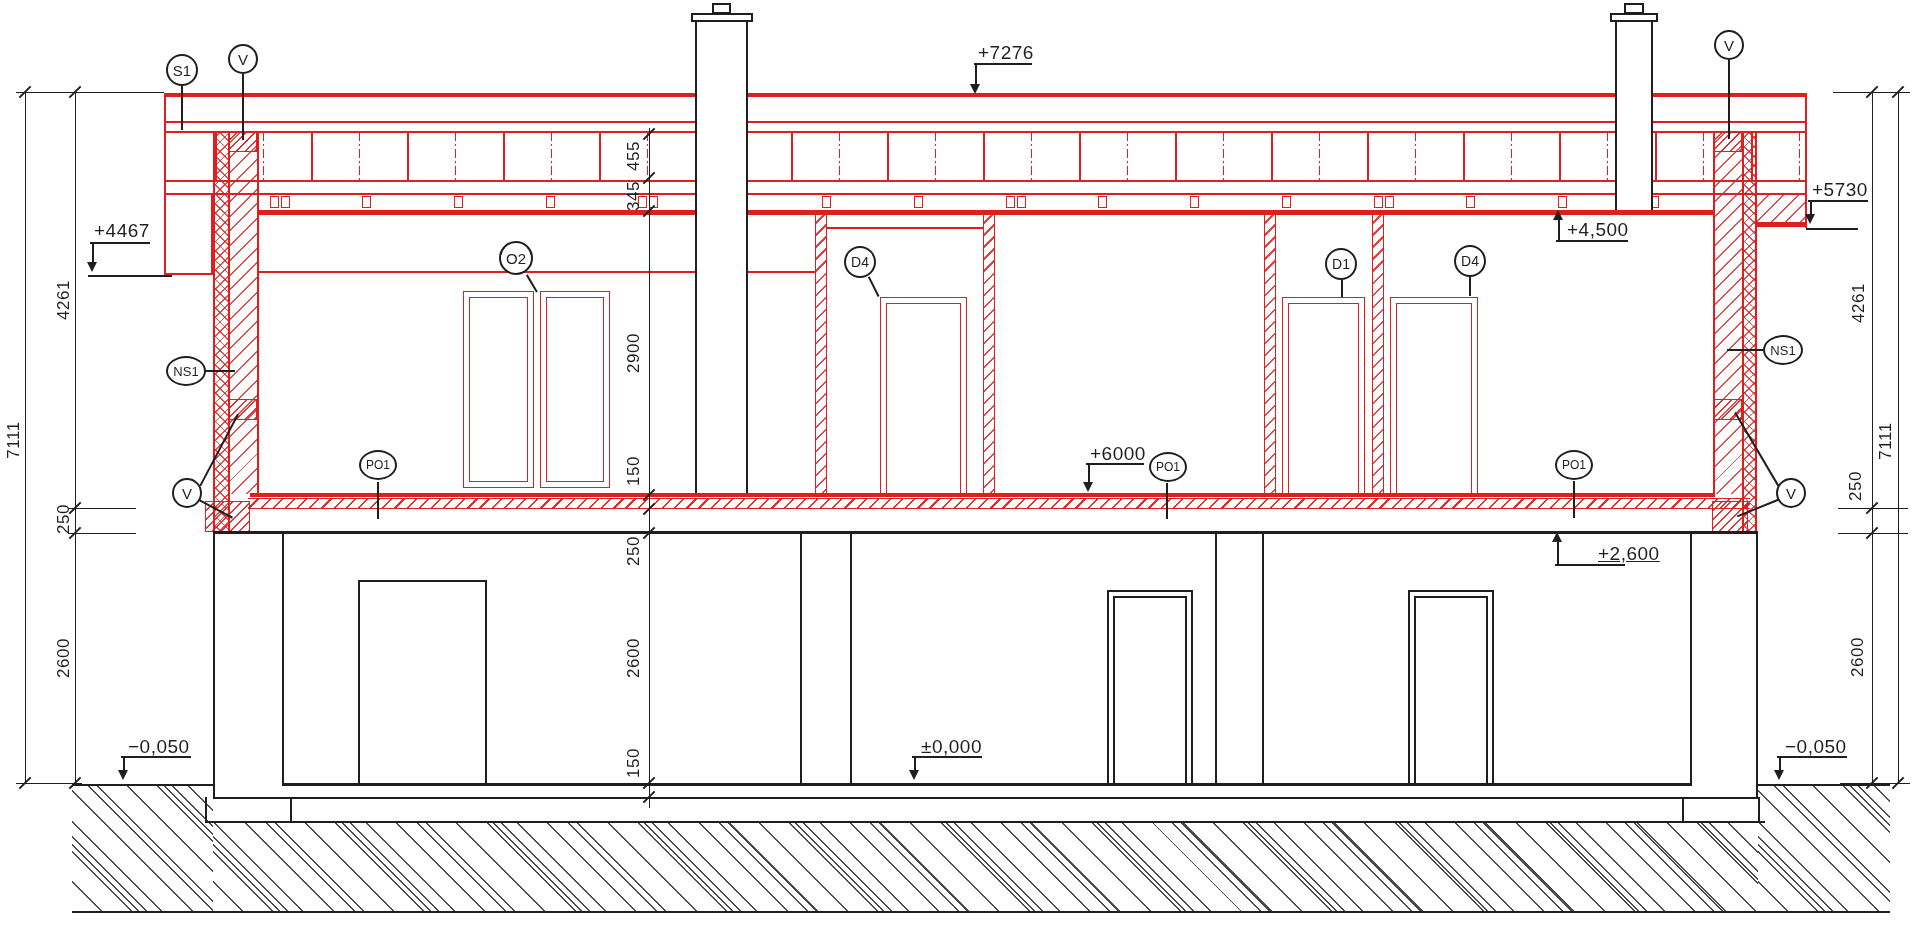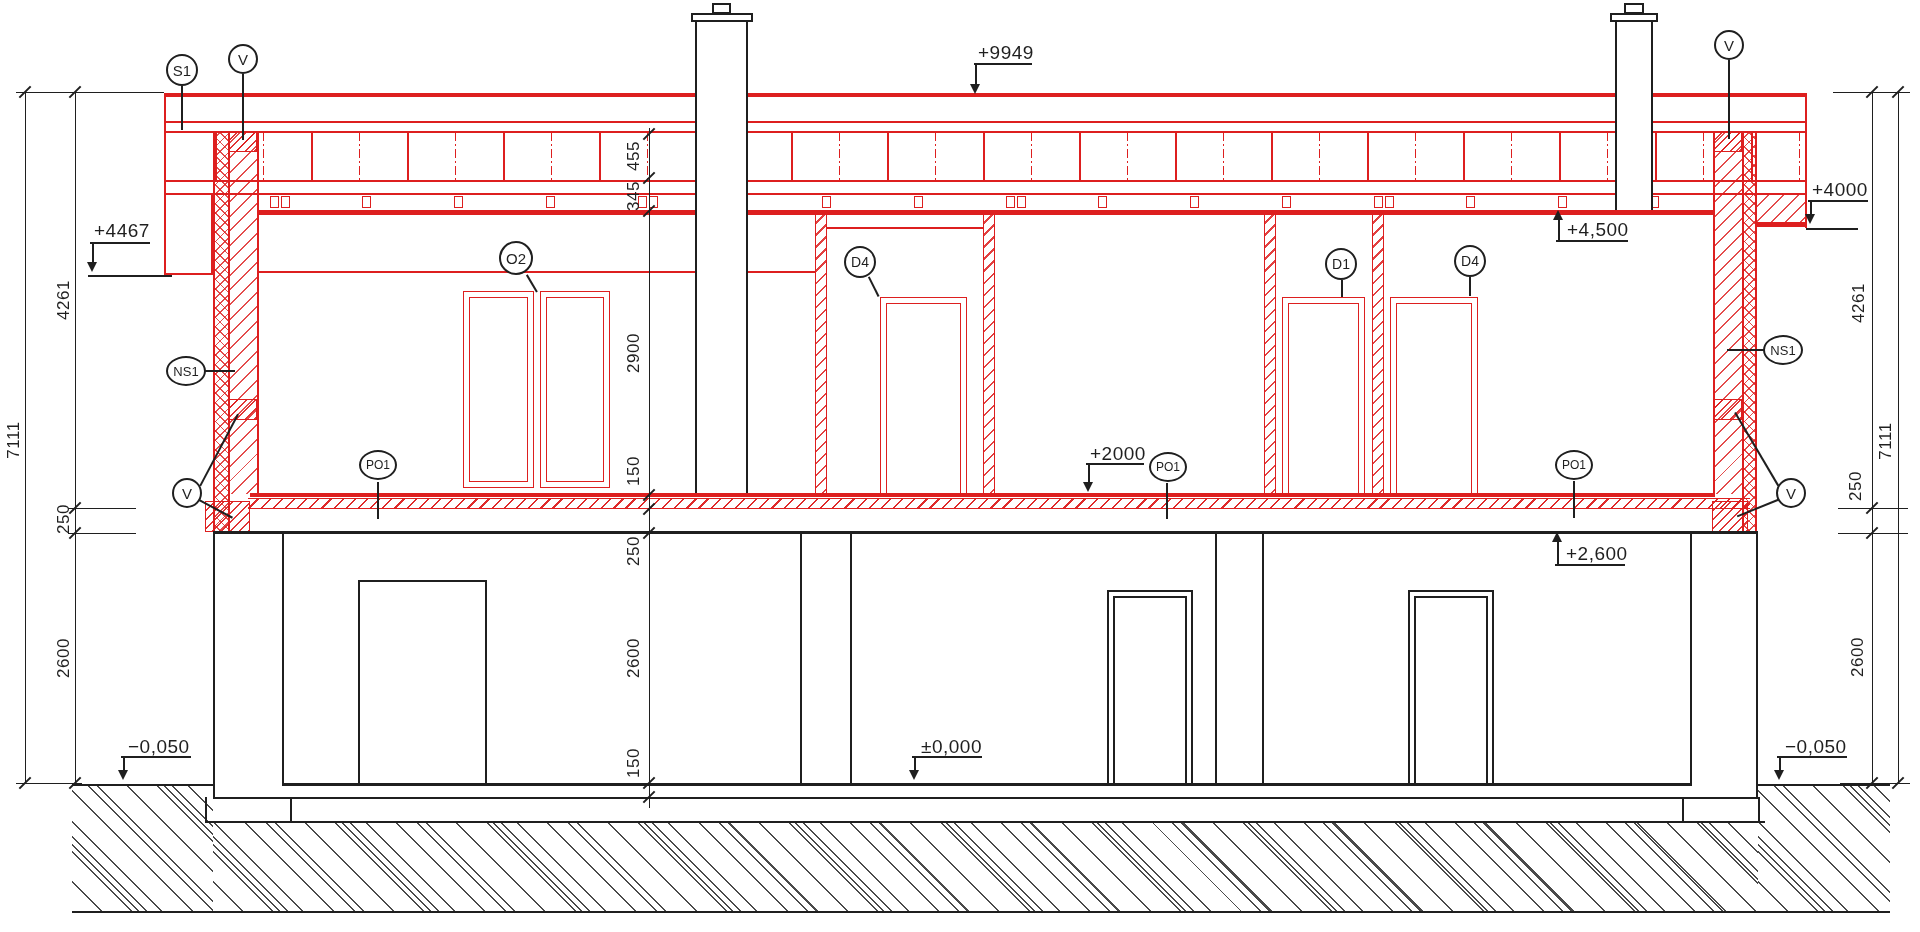--- a/index.html
+++ b/index.html
@@ -228,41 +228,41 @@
     <div class="dimtext" style="left: 599px; top: 186px;">345</div>
     <div class="dimtext" style="left: 599px; top: 343px;">2900</div>
     <div class="dimtext" style="left: 599px; top: 461px;">150</div>
     <div class="dimtext" style="left: 599px; top: 541px;">250</div>
     <div class="dimtext" style="left: 599px; top: 648px;">2600</div>
     <div class="dimtext" style="left: 599px; top: 753px;">150</div>
     <div class="dimtext" style="left: 1824px; top: 293px;">4261</div>
     <div class="dimtext" style="left: 1821px; top: 476px;">250</div>
     <div class="dimtext" style="left: 1823px; top: 647px;">2600</div>
     <div class="dimtext" style="left: 1851px; top: 431px;">7111</div>
-    <div class="elvtext" style="left: 978px; top: 42px;">+9949</div>
+    <div class="elvtext" style="left: 978px; top: 42px;">+7276</div>
     <div class="ln" style="left: 974px; top: 63px; width: 58px; height: 1.5px; background: rgb(31, 31, 31); z-index: 6;"></div>
     <div class="ln" style="left: 975px; top: 63px; width: 1.5px; height: 21px; background: rgb(31, 31, 31); z-index: 6;"></div>
     <div class="arr" style="left: 969.5px; top: 84px; border-left: 5.5px solid transparent; border-right: 5.5px solid transparent; border-top: 10px solid rgb(31, 31, 31);"></div>
     <div class="elvtext" style="left: 94px; top: 220px;">+4467</div>
     <div class="ln" style="left: 90px; top: 242px; width: 60px; height: 1.5px; background: rgb(31, 31, 31); z-index: 6;"></div>
     <div class="ln" style="left: 92px; top: 242px; width: 1.5px; height: 20px; background: rgb(31, 31, 31); z-index: 6;"></div>
     <div class="arr" style="left: 86.5px; top: 262px; border-left: 5.5px solid transparent; border-right: 5.5px solid transparent; border-top: 10px solid rgb(31, 31, 31);"></div>
-    <div class="elvtext" style="left: 1812px; top: 179px;">+4000</div>
+    <div class="elvtext" style="left: 1812px; top: 179px;">+5730</div>
     <div class="ln" style="left: 1808px; top: 200px; width: 60px; height: 1.5px; background: rgb(31, 31, 31); z-index: 6;"></div>
     <div class="ln" style="left: 1810px; top: 200px; width: 1.5px; height: 14px; background: rgb(31, 31, 31); z-index: 6;"></div>
     <div class="arr" style="left: 1804.5px; top: 214px; border-left: 5.5px solid transparent; border-right: 5.5px solid transparent; border-top: 10px solid rgb(31, 31, 31);"></div>
     <div class="elvtext" style="left: 1567px; top: 219px;">+4,500</div>
     <div class="ln" style="left: 1556px; top: 240px; width: 72px; height: 1.5px; background: rgb(31, 31, 31); z-index: 6;"></div>
     <div class="ln" style="left: 1558px; top: 219px; width: 1.5px; height: 21px; background: rgb(31, 31, 31); z-index: 6;"></div>
     <div class="arr" style="left: 1552.5px; top: 210px; border-left: 5.5px solid transparent; border-right: 5.5px solid transparent; border-bottom: 10px solid rgb(31, 31, 31);"></div>
-    <div class="elvtext" style="left: 1090px; top: 443px;">+2000</div>
+    <div class="elvtext" style="left: 1090px; top: 443px;">+6000</div>
     <div class="ln" style="left: 1086px; top: 463px; width: 58px; height: 1.5px; background: rgb(31, 31, 31); z-index: 6;"></div>
     <div class="ln" style="left: 1088px; top: 463px; width: 1.5px; height: 19px; background: rgb(31, 31, 31); z-index: 6;"></div>
     <div class="arr" style="left: 1082.5px; top: 482px; border-left: 5.5px solid transparent; border-right: 5.5px solid transparent; border-top: 10px solid rgb(31, 31, 31);"></div>
-    <div class="elvtext" style="left: 1566px; top: 543px;">+2,600</div>
+    <div class="elvtext" style="left: 1598px; top: 543px; text-decoration: underline;">+2,600</div>
     <div class="ln" style="left: 1555px; top: 564px; width: 70px; height: 1.5px; background: rgb(31, 31, 31); z-index: 6;"></div>
     <div class="ln" style="left: 1557px; top: 541px; width: 1.5px; height: 23px; background: rgb(31, 31, 31); z-index: 6;"></div>
     <div class="arr" style="left: 1551.5px; top: 532px; border-left: 5.5px solid transparent; border-right: 5.5px solid transparent; border-bottom: 10px solid rgb(31, 31, 31);"></div>
     <div class="elvtext" style="left: 921px; top: 736px;">±0,000</div>
     <div class="ln" style="left: 912px; top: 756px; width: 70px; height: 1.5px; background: rgb(31, 31, 31); z-index: 6;"></div>
     <div class="ln" style="left: 914px; top: 756px; width: 1.5px; height: 14px; background: rgb(31, 31, 31); z-index: 6;"></div>
     <div class="arr" style="left: 908.5px; top: 770px; border-left: 5.5px solid transparent; border-right: 5.5px solid transparent; border-top: 10px solid rgb(31, 31, 31);"></div>
     <div class="elvtext" style="left: 128px; top: 736px;">−0,050</div>
     <div class="ln" style="left: 121px; top: 756px; width: 70px; height: 1.5px; background: rgb(31, 31, 31); z-index: 6;"></div>
     <div class="ln" style="left: 123px; top: 756px; width: 1.5px; height: 14px; background: rgb(31, 31, 31); z-index: 6;"></div>

